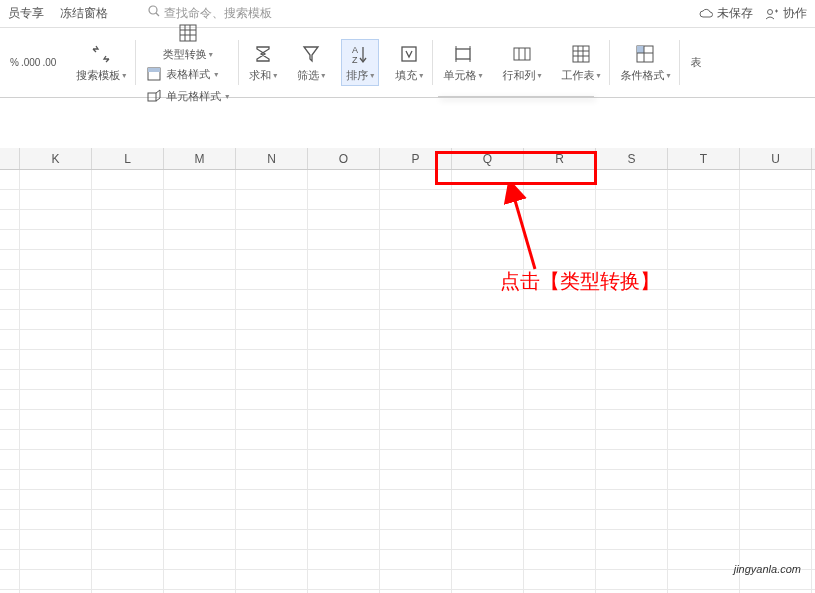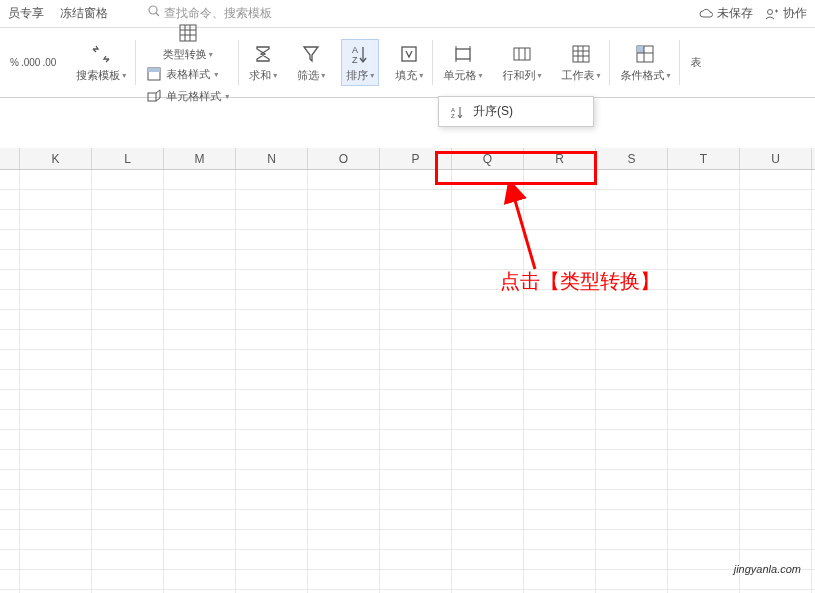--- a/index.html
+++ b/index.html
@@ -597,31 +597,20 @@
         <div class="grid-cell" style="width: 72px;"></div>
         <div class="grid-cell" style="width: 72px;"></div>
         <div class="grid-cell" style="width: 72px;"></div>
         <div class="grid-cell" style="width: 72px;"></div>
         <div class="grid-cell" style="width: 72px;"></div>
       </div>
     </div>
 </div>
 
 <div class="sort-menu">
-  <div class="sort-item">
-    <span class="si-icon">
-        <svg width="14" height="14" viewBox="0 0 14 14">
-          <text x="1" y="7" font-size="6" fill="#555">A</text>
-          <text x="1" y="13" font-size="6" fill="#555">Z</text>
-          <line x1="10" y1="2" x2="10" y2="12" stroke="#555"></line>
-          <path d="M8 10 L10 13 L12 10" fill="none" stroke="#555"></path>
-        </svg>
-      </span>
-    <span>升序(S)</span>
-  </div>
 </div>
 
 <div class="sort-highlight"></div>
 
 <div class="arrow-annotation">
   <svg class="arrow-svg" viewBox="0 0 50 90">
     <defs>
         <marker id="ah" markerWidth="8" markerHeight="8" refX="4" refY="4" orient="auto">
           <path d="M0 0 L8 4 L0 8 Z" fill="#ff0000"></path>
         </marker>

